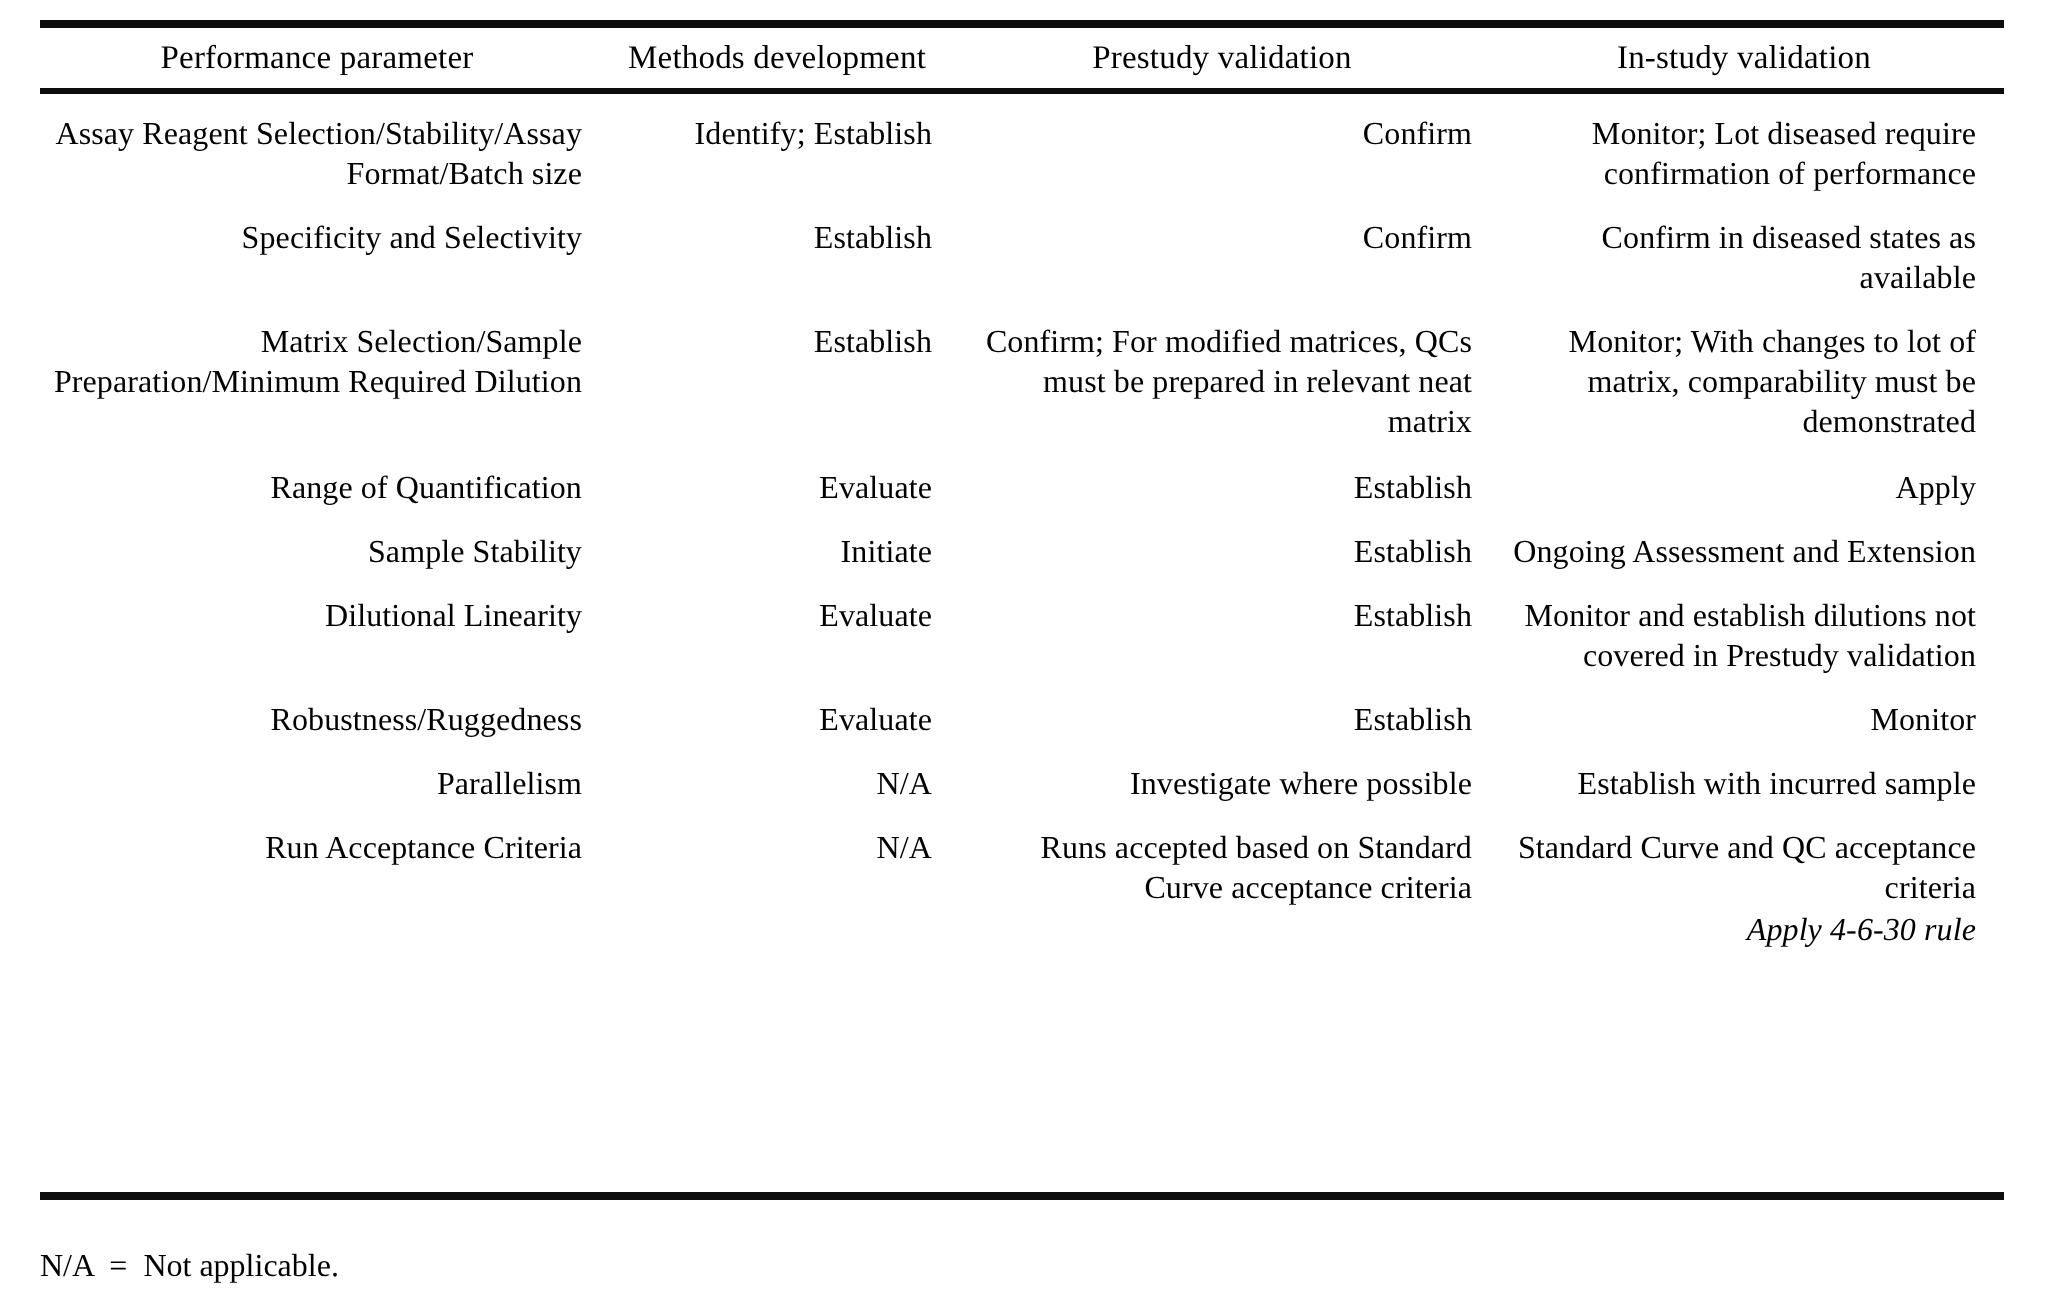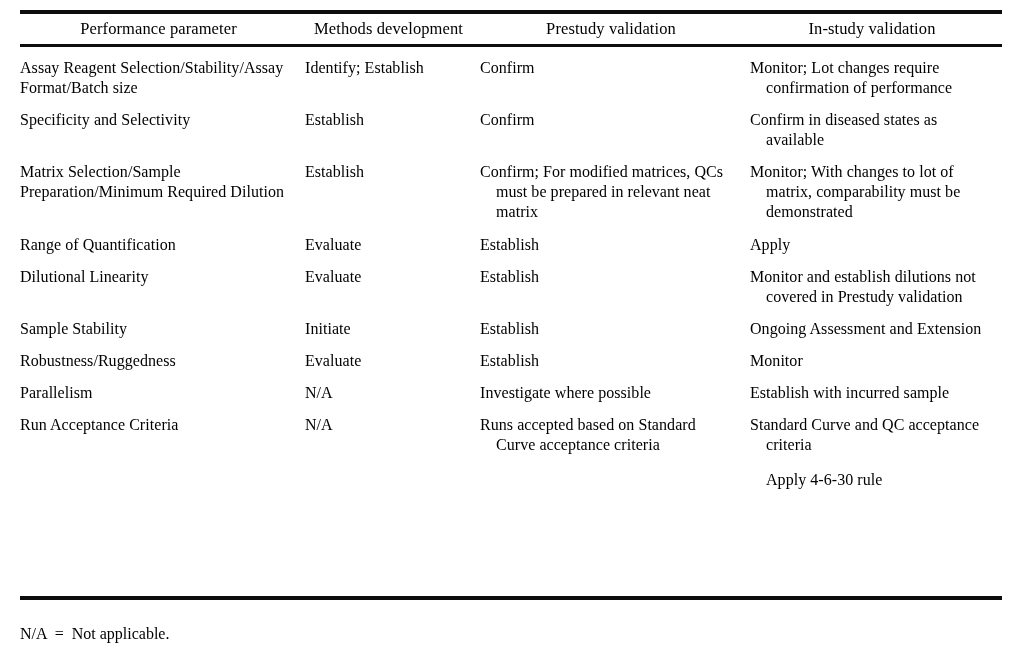--- a/index.html
+++ b/index.html
@@ -54,21 +54,21 @@
     font-size: 16.5px;
     text-align: center;
     padding: 5px 8px 10px 0;
     vertical-align: top;
     letter-spacing: 0.1px;
   }
 
   tbody td {
     font-size: 16px;
     line-height: 1.255;
-    text-align: left;
+    text-align: right;
     vertical-align: top;
     padding: 6px 14px 6px 0;
     
     padding-left: 16px;
     text-indent: -16px;
     letter-spacing: 0.05px;
   }
 
   tbody tr:first-child td { padding-top: 9px; }
 
@@ -76,21 +76,22 @@
   tbody td.flush {
     padding-left: 0;
     text-indent: 0;
   }
 
   
   .cell-para {
     display: block;
     padding-left: 0;
     text-indent: 0;
-    margin-top: 15px;
+    margin-top: 1px;
+    font-style: italic;
   }
 
   
   #footnote {
     position: absolute;
     left: 20px;
     top: 624px;
     font-size: 16px;
     line-height: 1.3;
     white-space: pre;
@@ -119,21 +120,21 @@
         <th>Prestudy validation</th>
         <th>In-study validation</th>
       </tr>
     </thead>
     <tbody>
 
       <tr>
         <td class="flush">Assay Reagent Selection/Stability/Assay Format/Batch size</td>
         <td class="flush">Identify; Establish</td>
         <td class="flush">Confirm</td>
-        <td>Monitor; Lot changes require confirmation of performance</td>
+        <td>Monitor; Lot diseased require confirmation of performance</td>
       </tr>
 
       <tr>
         <td class="flush">Specificity and Selectivity</td>
         <td class="flush">Establish</td>
         <td class="flush">Confirm</td>
         <td>Confirm in diseased states as available</td>
       </tr>
 
       <tr>
@@ -146,31 +147,31 @@
 
 
       <tr>
         <td class="flush">Range of Quantification</td>
         <td class="flush">Evaluate</td>
         <td class="flush">Establish</td>
         <td class="flush">Apply</td>
       </tr>
 
       <tr>
+        <td class="flush">Sample Stability</td>
+        <td class="flush">Initiate</td>
+        <td class="flush">Establish</td>
+        <td>Ongoing Assessment and Extension</td>
+      </tr>
+
+      <tr>
         <td class="flush">Dilutional Linearity</td>
         <td class="flush">Evaluate</td>
         <td class="flush">Establish</td>
         <td>Monitor and establish dilutions not covered in Prestudy validation</td>
-      </tr>
-
-      <tr>
-        <td class="flush">Sample Stability</td>
-        <td class="flush">Initiate</td>
-        <td class="flush">Establish</td>
-        <td>Ongoing Assessment and Extension</td>
       </tr>
 
       <tr>
         <td class="flush">Robustness/Ruggedness</td>
         <td class="flush">Evaluate</td>
         <td class="flush">Establish</td>
         <td class="flush">Monitor</td>
       </tr>
 
       <tr>

